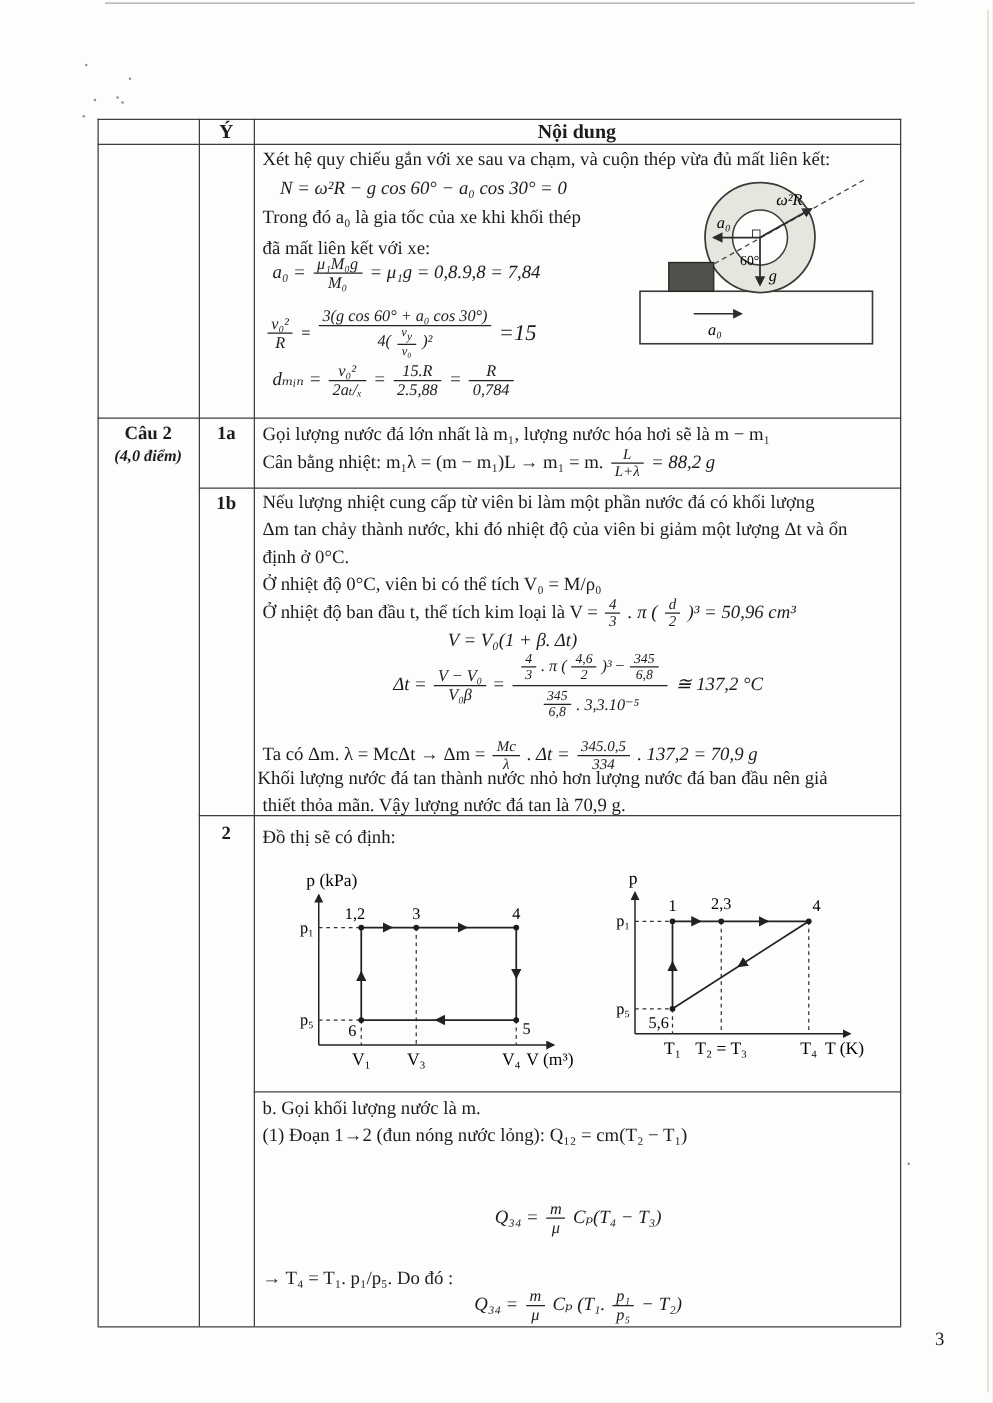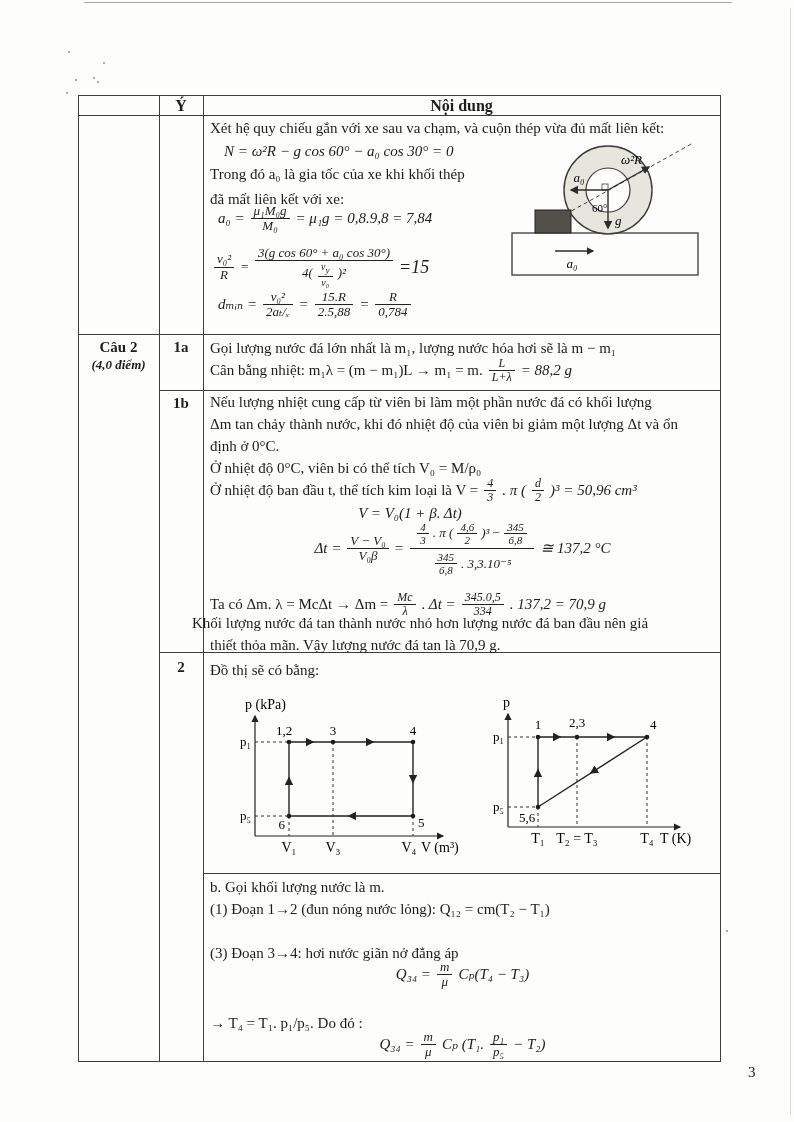--- a/index.html
+++ b/index.html
@@ -204,24 +204,24 @@
         <span class="fn">Mc</span>
         <span class="fd">λ</span>
       </span>
     <span class="i">. Δt =</span>
     <span class="frac f12 i">
         <span class="fn">345.0,5</span>
         <span class="fd">334</span>
       </span>
     <span class="i">. 137,2 = 70,9 g</span>
   </div>
-  <div class="txt" style="left:192px;top:614px">Khối lượng nước đá tan thành nước nhỏ hơn lượng nước đá ban đầu nên giả</div>
+  <div class="txt" style="left:206px;top:614px">Khối lượng nước đá tan thành nước nhỏ hơn lượng nước đá ban đầu nên giả</div>
   <div class="txt" style="left:210px;top:636px">thiết thỏa mãn. Vậy lượng nước đá tan là 70,9 g.</div>
 
-  <div class="txt" style="left:210px;top:661px">Đồ thị sẽ có bằng:</div>
+  <div class="txt" style="left:210px;top:661px">Đồ thị sẽ có định:</div>
 
   <svg style="position:absolute;left:225px;top:696px" width="250" height="162" viewBox="0 0 250 162">
     <defs>
       <marker id="m2" markerWidth="8" markerHeight="8" refX="5" refY="3" orient="auto">
         <path d="M0,0 L6,3 L0,6 z" fill="#222"></path>
       </marker>
     </defs>
     <line x1="30" y1="140" x2="30" y2="20" stroke="#222" stroke-width="1.2" marker-end="url(#m2)"></line>
     <line x1="30" y1="140" x2="218" y2="140" stroke="#222" stroke-width="1.2" marker-end="url(#m2)"></line>
     <text x="20" y="13" font-size="14">p (kPa)</text>
@@ -298,21 +298,20 @@
     <text x="14" y="45" font-size="13" text-anchor="end">p₁</text>
     <text x="14" y="115" font-size="13" text-anchor="end">p₅</text>
     <text x="48" y="147" font-size="14" text-anchor="middle">T₁</text>
     <text x="87" y="147" font-size="14" text-anchor="middle">T₂ = T₃</text>
     <text x="157" y="147" font-size="14" text-anchor="middle">T₄</text>
     <text x="170" y="147" font-size="14">T (K)</text>
   </svg>
 
   <div class="txt" style="left:210px;top:878px">b. Gọi khối lượng nước là m.</div>
   <div class="txt" style="left:210px;top:900px">(1) Đoạn 1→2 (đun nóng nước lỏng):  Q₁₂ = cm(T₂ − T₁)</div>
-  <div class="txt" style="left:210px;top:944px">(3) Đoạn 3→4: hơi nước giãn nở đẳng áp</div>
   <div class="txt eq jc i" style="left:210px;top:960px;width:505px">
     <span>Q₃₄ =</span>
     <span class="frac f13">
         <span class="fn">m</span>
         <span class="fd">μ</span>
       </span>
     <span>Cₚ(T₄ − T₃)</span>
   </div>
   <div class="txt" style="left:210px;top:1014px">→ T₄ = T₁. p₁/p₅. Do đó :</div>
   <div class="txt eq jc i" style="left:210px;top:1030px;width:505px">

